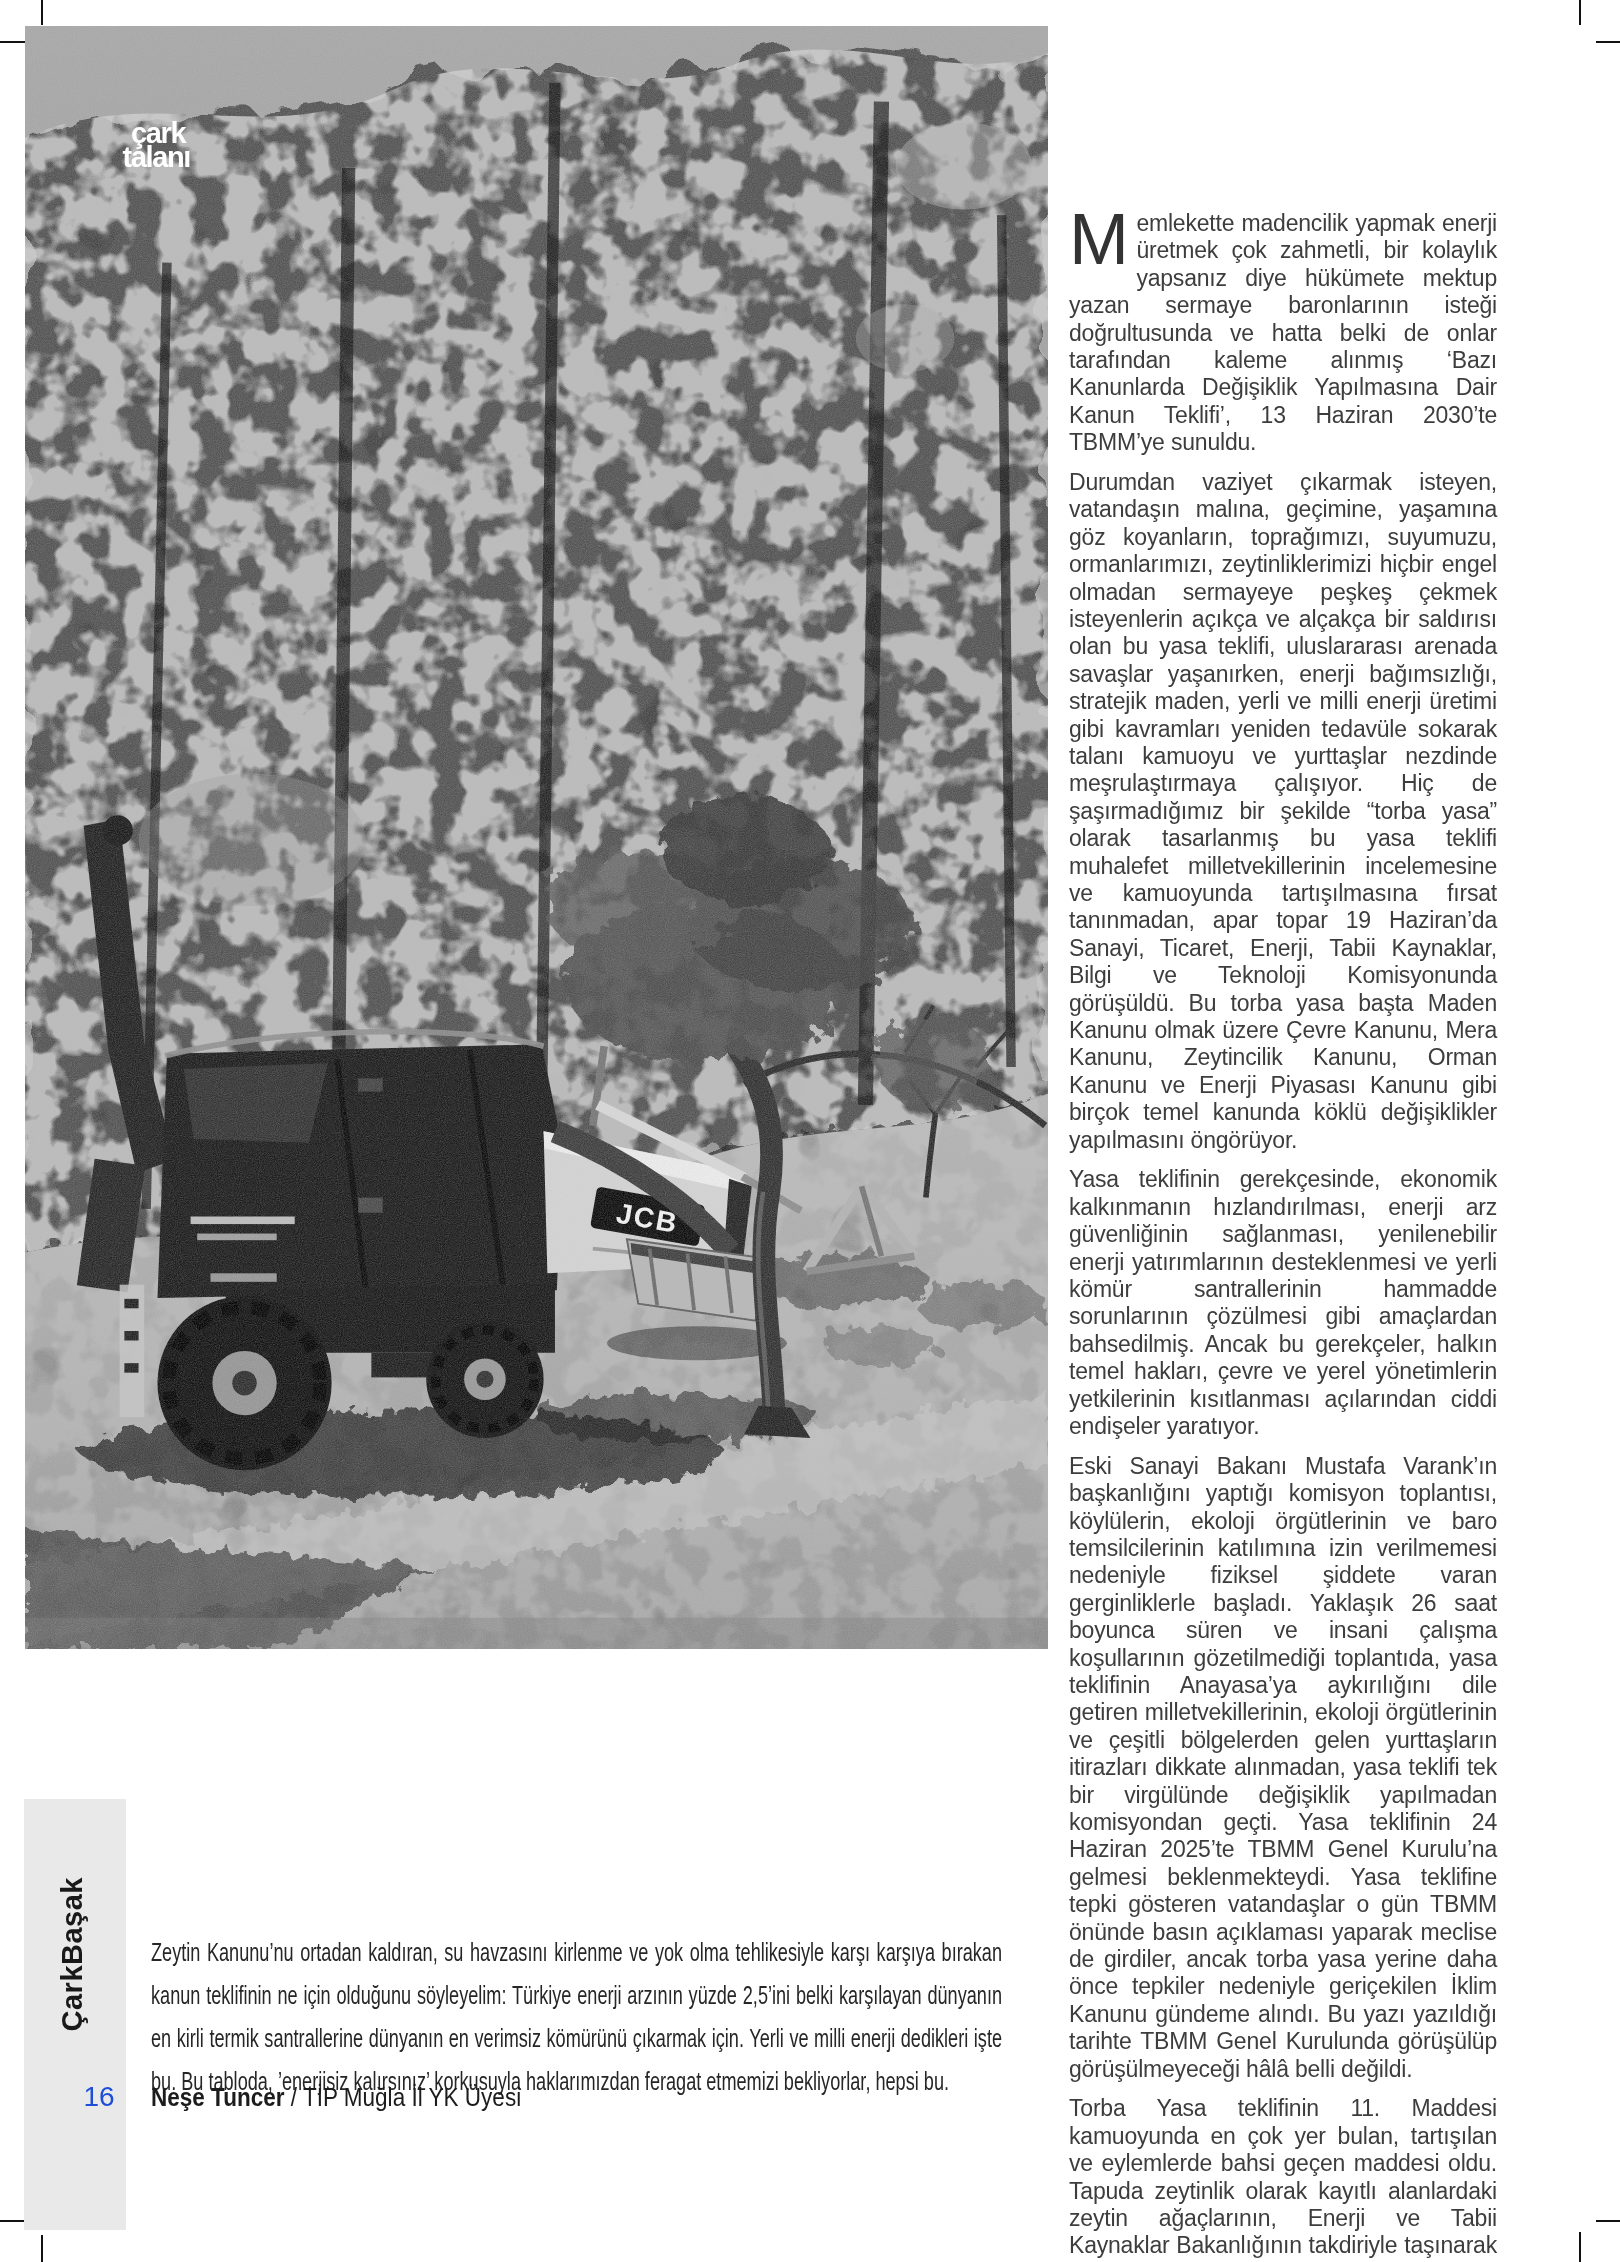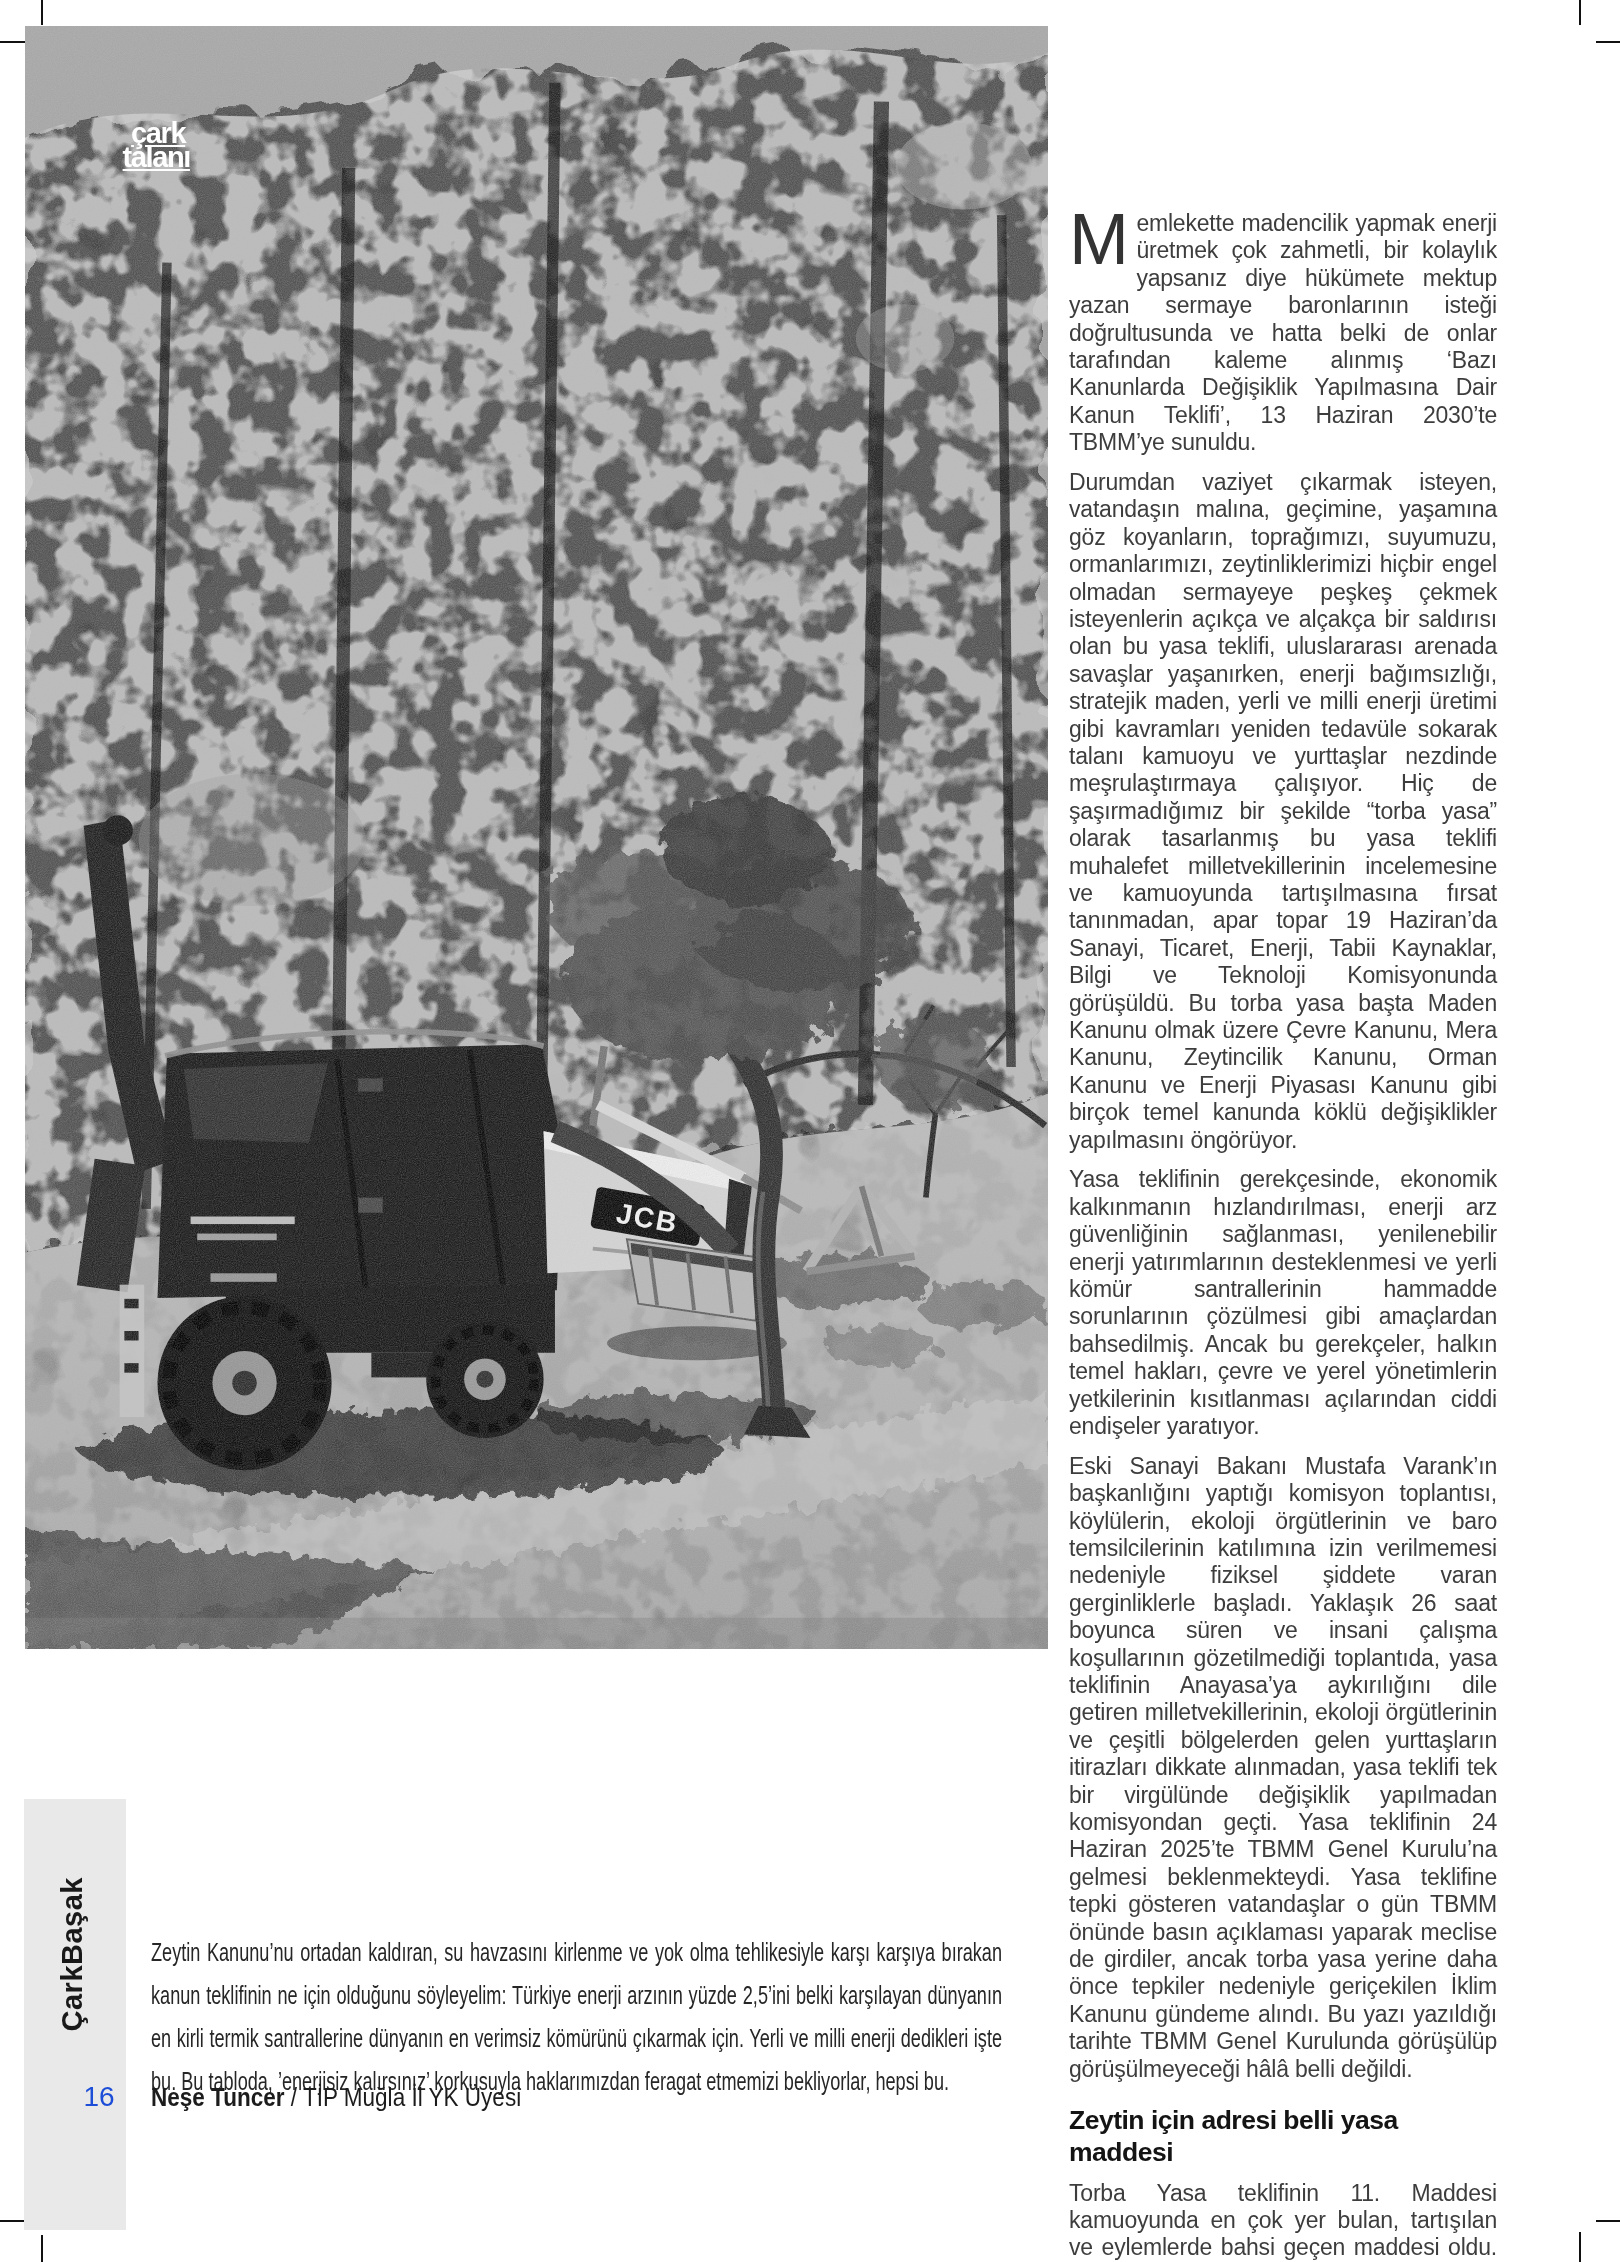--- a/index.html
+++ b/index.html
@@ -5,21 +5,21 @@
   html,body{margin:0;padding:0;background:#fff;}
   .sheet{
     position:relative;width:1620px;height:2263px;background:#ffffff;
     overflow:hidden;font-family:"Liberation Sans",sans-serif;
   }
   .cropmark{position:absolute;background:#111;}
   
   .photo{position:absolute;left:24.6px;top:25.6px;width:1023px;height:1623px;overflow:hidden;background:#8f8f8f;}
   .photo svg{display:block;width:100%;height:100%;}
   .logo{position:absolute;left:98px;top:95px;color:#fff;font-weight:800;
-        font-size:29px;line-height:24.6px;letter-spacing:-1.4px;text-decoration:underline;}
+        font-size:29px;line-height:24.6px;letter-spacing:-1.4px;}
   .logo .l1{display:block;margin-left:8.5px;}
   .logo .l2{display:block;}
   
   .sidebar{position:absolute;left:24px;top:1799px;width:102px;height:431px;background:#e9e9e9;}
   .sidebar .vert{
     position:absolute;left:32px;top:78px;writing-mode:vertical-rl;transform:rotate(180deg);
     font-size:29px;font-weight:700;color:#191919;letter-spacing:0.5px;}
   .sidebar .pnum{position:absolute;right:11.4px;top:282px;font-size:28px;font-weight:400;color:#1d4ed8;margin-left:17px;}
   
   .headline{position:absolute;left:151px;top:1681px;color:#121212;}
@@ -236,18 +236,17 @@
   <div class="standfirst">Zeytin Kanunu’nu ortadan kaldıran, su havzasını kirlenme ve yok olma tehlikesiyle karşı karşıya bırakan kanun teklifinin ne için olduğunu söyleyelim: Türkiye enerji arzının yüzde 2,5’ini belki karşılayan dünyanın en kirli termik santrallerine dünyanın en verimsiz kömürünü çıkarmak için. Yerli ve milli enerji dedikleri işte bu. Bu tabloda, ’enerjisiz kalırsınız’ korkusuyla haklarımızdan feragat etmemizi bekliyorlar, hepsi bu.</div>
   <div class="byline">
     <b>Neşe Tuncer</b><span> / TİP Muğla İl YK Üyesi</span>
   </div>
 
   <div class="bodycol">
     <p><span class="dropcap">M</span><span>emlekette madencilik yapmak enerji üretmek çok zahmetli, bir kolaylık yapsanız diye hükümete mektup yazan sermaye baronlarının isteği doğrultusunda ve hatta belki de onlar tarafından kaleme alınmış ‘Bazı Kanunlarda Değişiklik Yapılmasına Dair Kanun Teklifi’, 13 Haziran 2030’te TBMM’ye sunuldu.</span></p>
     <p>Durumdan vaziyet çıkarmak isteyen, vatandaşın malına, geçimine, yaşamına göz koyanların, toprağımızı, suyumuzu, ormanlarımızı, zeytinliklerimizi hiçbir engel olmadan sermayeye peşkeş çekmek isteyenlerin açıkça ve alçakça bir saldırısı olan bu yasa teklifi, uluslararası arenada savaşlar yaşanırken, enerji bağımsızlığı, stratejik maden, yerli ve milli enerji üretimi gibi kavramları yeniden tedavüle sokarak talanı kamuoyu ve yurttaşlar nezdinde meşrulaştırmaya çalışıyor. Hiç de şaşırmadığımız bir şekilde “torba yasa” olarak tasarlanmış bu yasa teklifi muhalefet milletvekillerinin incelemesine ve kamuoyunda tartışılmasına fırsat tanınmadan, apar topar 19 Haziran’da Sanayi, Ticaret, Enerji, Tabii Kaynaklar, Bilgi ve Teknoloji Komisyonunda görüşüldü. Bu torba yasa başta Maden Kanunu olmak üzere Çevre Kanunu, Mera Kanunu, Zeytincilik Kanunu, Orman Kanunu ve Enerji Piyasası Kanunu gibi birçok temel kanunda köklü değişiklikler yapılmasını öngörüyor.</p>
     <p>Yasa teklifinin gerekçesinde, ekonomik kalkınmanın hızlandırılması, enerji arz güvenliğinin sağlanması, yenilenebilir enerji yatırımlarının desteklenmesi ve yerli kömür santrallerinin hammadde sorunlarının çözülmesi gibi amaçlardan bahsedilmiş. Ancak bu gerekçeler, halkın temel hakları, çevre ve yerel yönetimlerin yetkilerinin kısıtlanması açılarından ciddi endişeler yaratıyor.</p>
     <p>Eski Sanayi Bakanı Mustafa Varank’ın başkanlığını yaptığı komisyon toplantısı, köylülerin, ekoloji örgütlerinin ve baro temsilcilerinin katılımına izin verilmemesi nedeniyle fiziksel şiddete varan gerginliklerle başladı. Yaklaşık 26 saat boyunca süren ve insani çalışma koşullarının gözetilmediği toplantıda, yasa teklifinin Anayasa’ya aykırılığını dile getiren milletvekillerinin, ekoloji örgütlerinin ve çeşitli bölgelerden gelen yurttaşların itirazları dikkate alınmadan, yasa teklifi tek bir virgülünde değişiklik yapılmadan komisyondan geçti. Yasa teklifinin 24 Haziran 2025’te TBMM Genel Kurulu’na gelmesi beklenmekteydi. Yasa teklifine tepki gösteren vatandaşlar o gün TBMM önünde basın açıklaması yaparak meclise de girdiler, ancak torba yasa yerine daha önce tepkiler nedeniyle geriçekilen İklim Kanunu gündeme alındı. Bu yazı yazıldığı tarihte TBMM Genel Kurulunda görüşülüp görüşülmeyeceği hâlâ belli değildi.</p>
-    <div class="subhead">Zeytin için adresi belli yasa maddesi</div>
     <p>Torba Yasa teklifinin 11. Maddesi kamuoyunda en çok yer bulan, tartışılan ve eylemlerde bahsi geçen maddesi oldu. Tapuda zeytinlik olarak kayıtlı alanlardaki zeytin ağaçlarının, Enerji ve Tabii Kaynaklar Bakanlığının takdiriyle taşınarak veya eşdeğer zeytinlik</p>
   </div>
 
 </div>
 
 
 </body></html>

